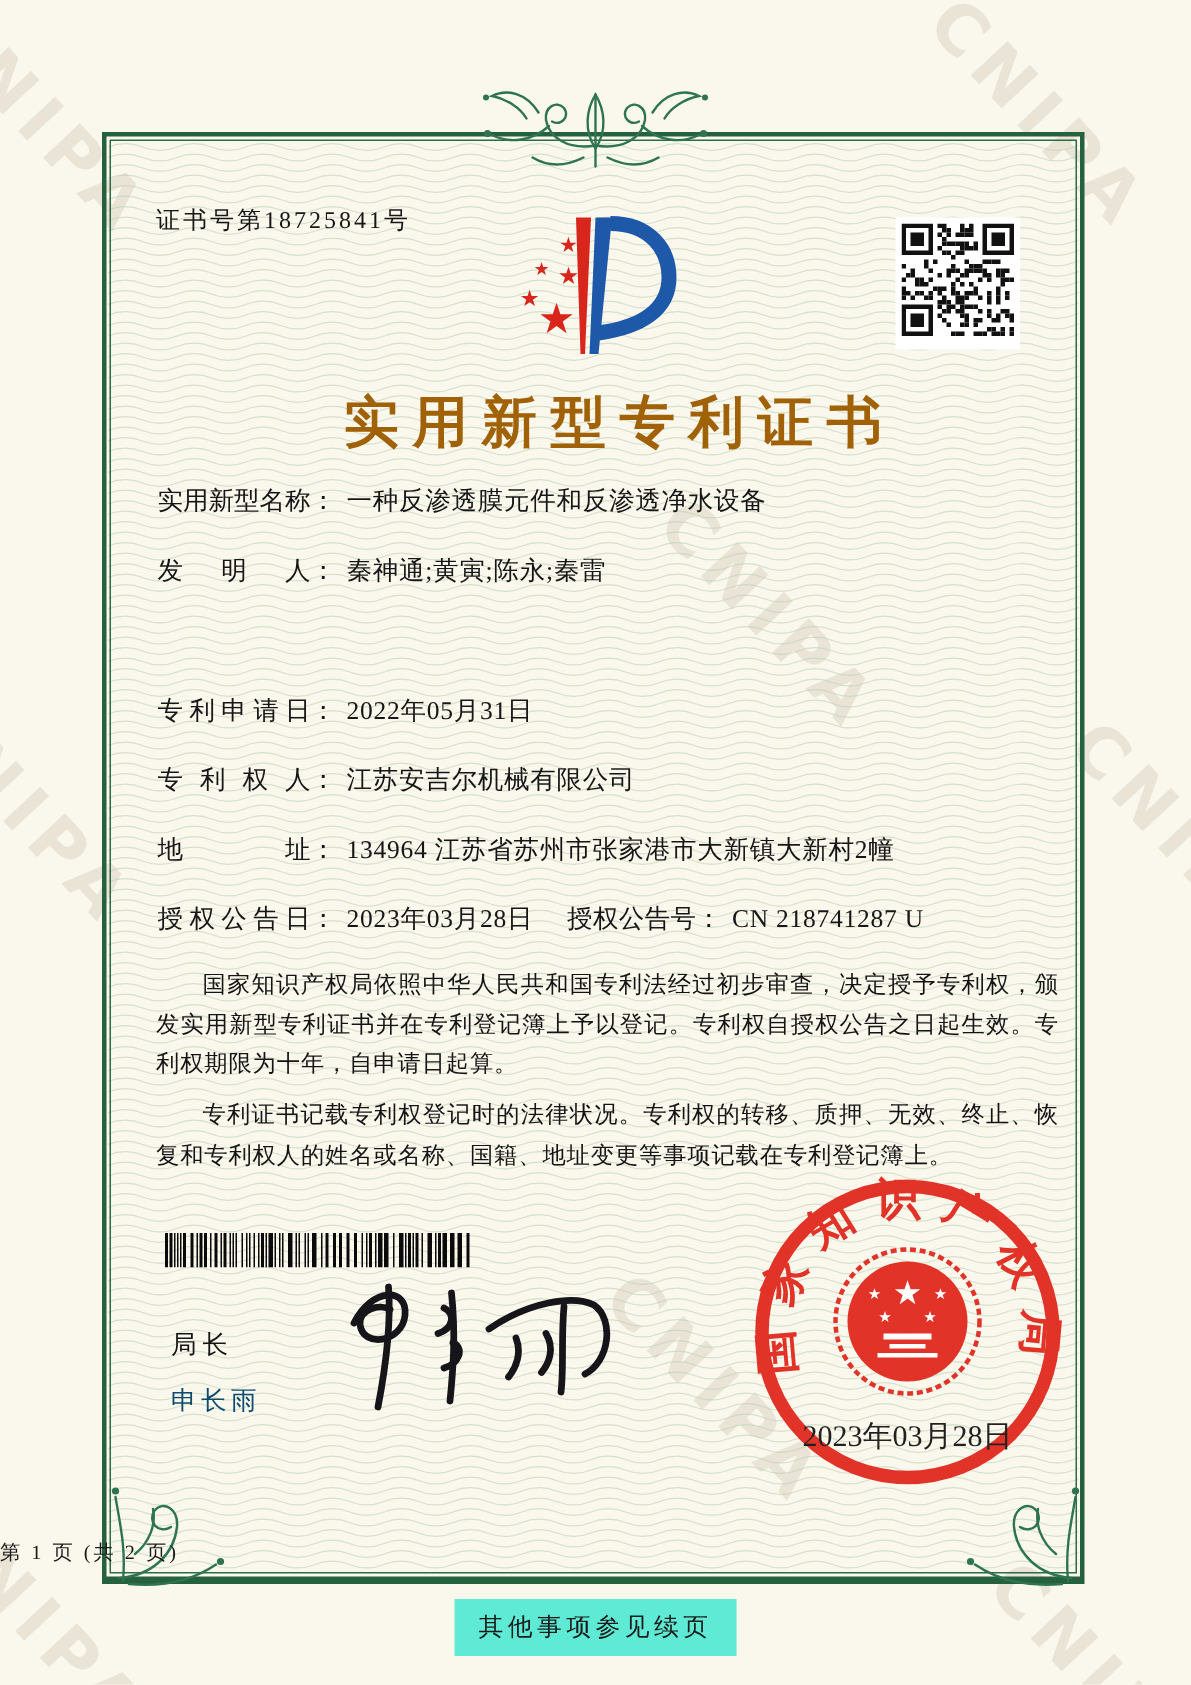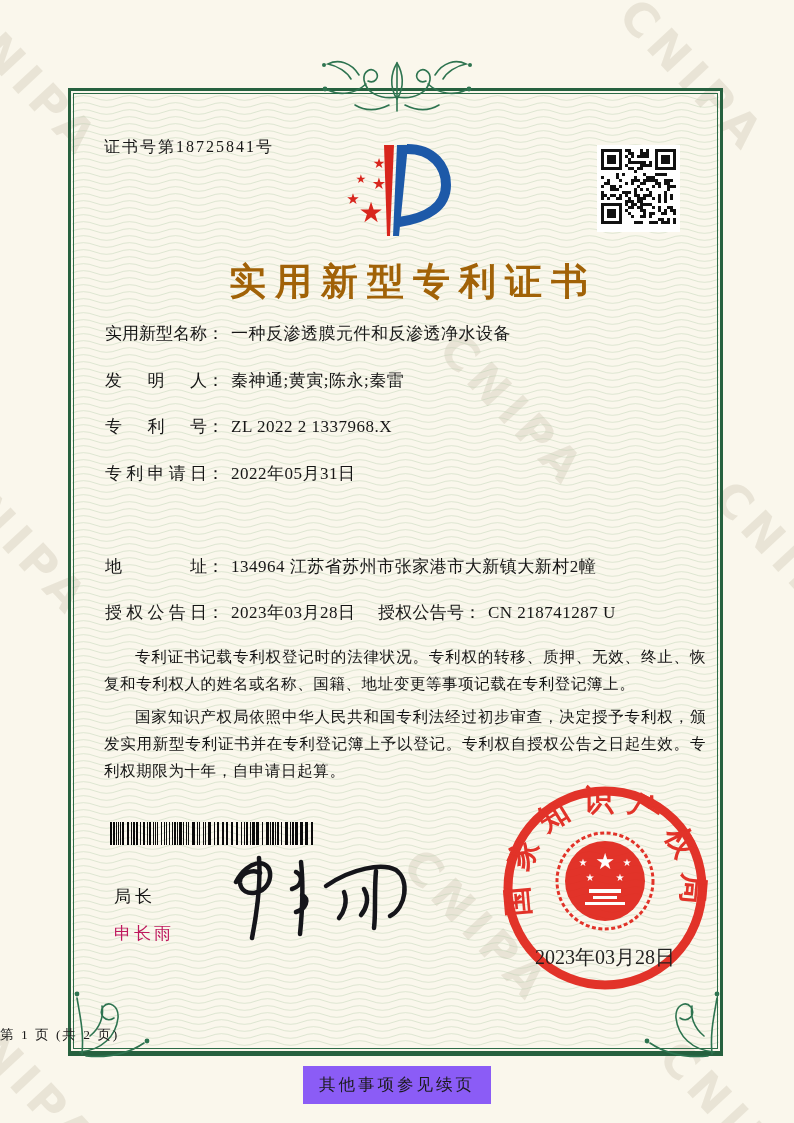--- a/index.html
+++ b/index.html
@@ -36,36 +36,36 @@
   .pair2{position:absolute;left:245px;top:0;}
 
   .paras{position:absolute;left:104px;top:644px;width:602px;font-size:15.5px;
          line-height:1.72;text-align:justify;color:#141414;}
   .paras p{margin:0 0 7px;text-indent:2em;letter-spacing:.6px;}
 
   .qr-box{position:absolute;left:597px;top:145px;background:#ffffff;padding:4px;}
   .sig-title{position:absolute;left:114px;top:885px;font-size:17px;
              letter-spacing:4px;color:#141414;}
   .sig-name{position:absolute;left:114px;top:922px;font-size:17px;
-            letter-spacing:3px;color:#be185d;}
+            letter-spacing:3px;color:#0c4a6e;}
   .sig-svg{position:absolute;left:222px;top:850px;}
   .sig-svg path{fill:none;stroke:#15151a;stroke-width:4.5;stroke-linecap:round;}
 
   .seal{position:absolute;left:498px;top:781px;opacity:.93;}
   .seal-ring{fill:none;stroke:#e1251b;stroke-width:9;}
   .seal-arc-text{fill:#e1251b;font-size:30px;font-weight:bold;letter-spacing:13px;
                  font-family:"Liberation Serif",serif;}
   .seal-date{fill:#111;font-size:20px;font-family:"Liberation Serif",serif;}
   .emblem-star{fill:#ffffff;font-family:"DejaVu Sans",sans-serif;text-anchor:middle;}
   .logo-star{fill:#d8261d;font-family:"DejaVu Sans",sans-serif;text-anchor:middle;}
 
   .footer-page{position:absolute;left:0;top:1026px;width:100%;
                font-size:13.5px;letter-spacing:2px;color:#1a1a1a;}
   .cont-note{position:absolute;left:50%;top:1066px;transform:translateX(-50%);
-             background:#8b5cf6;padding:8px 16px;font-size:16.5px;letter-spacing:3px;
+             background:#5eead4;padding:8px 16px;font-size:16.5px;letter-spacing:3px;
              color:#1a1a1a;white-space:nowrap;}
 </style>
 </head>
 <body>
 
 <div class="page">
 
   <span class="wm" style="left:-18px;top:-8px">CNIPA</span>
   <span class="wm" style="left:648px;top:-12px">CNIPA</span>
   <span class="wm" style="left:468px;top:322px">CNIPA</span>
@@ -454,39 +454,39 @@
   </div>
 
   <h1 class="title">实用新型专利证书</h1>
 
   <div class="row" style="top:322px">
     <span class="fl">实用新型名称</span><span>：</span><span class="fv">一种反渗透膜元件和反渗透净水设备</span>
   </div>
   <div class="row" style="top:369px">
     <span class="fl">发明人</span><span>：</span><span class="fv">秦神通;黄寅;陈永;秦雷</span>
   </div>
-  <div class="row" style="top:415px">
-    <span class="fl">专利号</span><span>：</span><span class="fv">ZL 2022 2 1337968.X</span>
-  </div>
   <div class="row" style="top:462px">
     <span class="fl">专利申请日</span><span>：</span><span class="fv">2022年05月31日</span>
+  </div>
+  <div class="row" style="top:508px">
+    <span class="fl">专利权人</span><span>：</span><span class="fv">江苏安吉尔机械有限公司</span>
   </div>
   <div class="row" style="top:555px">
     <span class="fl">地址</span><span>：</span><span class="fv">134964 江苏省苏州市张家港市大新镇大新村2幢</span>
   </div>
   <div class="row" style="top:601px">
     <span class="fl">授权公告日</span><span>：</span><span class="fv">2023年03月28日</span>
     <span class="pair2">
       <span class="fl-sm">授权公告号</span><span>：</span><span class="fv">CN 218741287 U</span>
     </span>
   </div>
 
   <div class="paras">
+    <p>国家知识产权局依照中华人民共和国专利法经过初步审查，决定授予专利权，颁发实用新型专利证书并在专利登记簿上予以登记。专利权自授权公告之日起生效。专利权期限为十年，自申请日起算。</p>
     <p>专利证书记载专利权登记时的法律状况。专利权的转移、质押、无效、终止、恢复和专利权人的姓名或名称、国籍、地址变更等事项记载在专利登记簿上。</p>
-    <p>国家知识产权局依照中华人民共和国专利法经过初步审查，决定授予专利权，颁发实用新型专利证书并在专利登记簿上予以登记。专利权自授权公告之日起生效。专利权期限为十年，自申请日起算。</p>
   </div>
 
   <svg id="barcode" width="205" height="23" viewBox="0 0 205 23" preserveAspectRatio="none" style="position:absolute;left:110px;top:822px">
       <rect x="0" y="0" width="2" height="23" fill="#0a0a0a"></rect>
       <rect x="3" y="0" width="2" height="23" fill="#0a0a0a"></rect>
       <rect x="6" y="0" width="1" height="23" fill="#0a0a0a"></rect>
       <rect x="8" y="0" width="1" height="23" fill="#0a0a0a"></rect>
       <rect x="10" y="0" width="1" height="23" fill="#0a0a0a"></rect>
       <rect x="12" y="0" width="2" height="23" fill="#0a0a0a"></rect>
       <rect x="17" y="0" width="2" height="23" fill="#0a0a0a"></rect>

